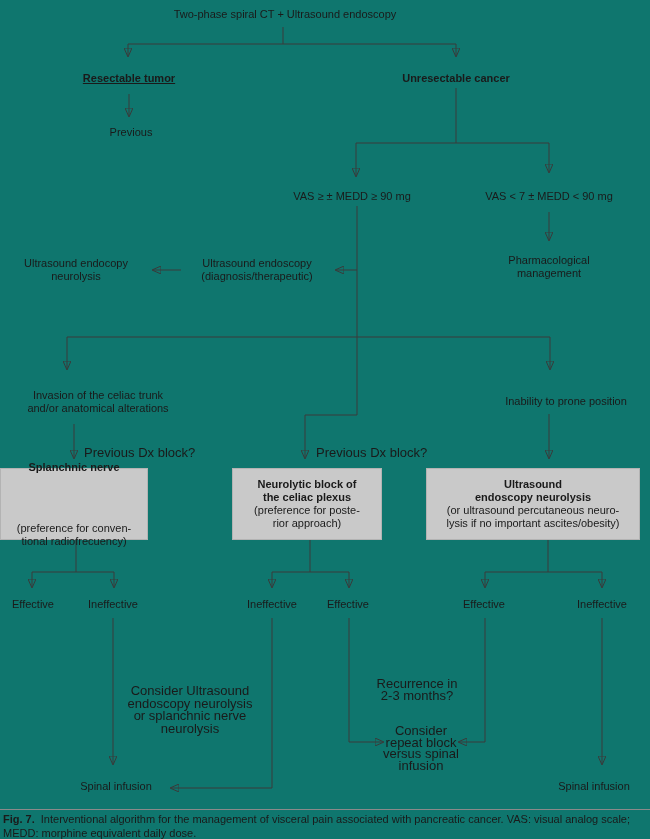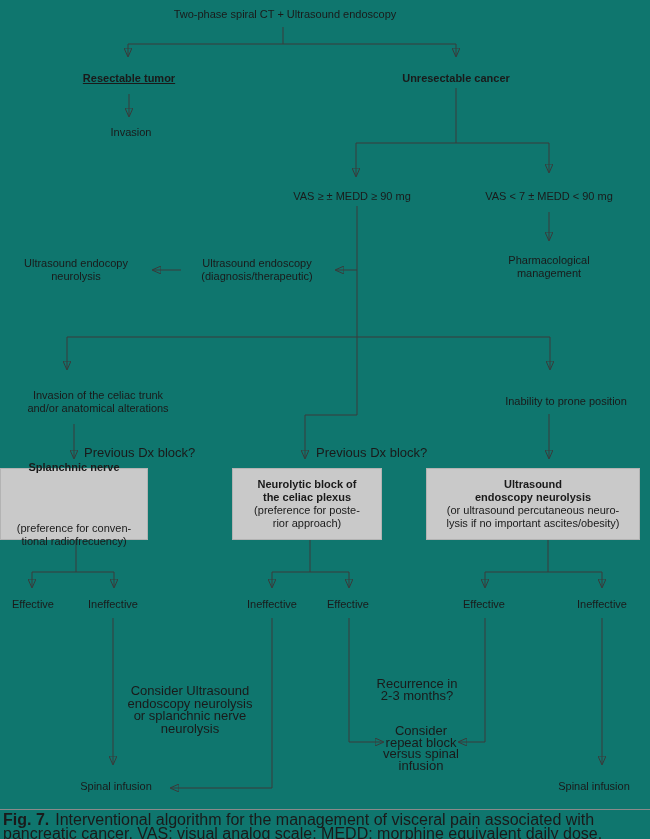--- a/index.html
+++ b/index.html
@@ -8,21 +8,21 @@
   #wires{position:absolute;left:0;top:0;width:650px;height:839px;}
   .lbl{position:absolute;text-align:center;white-space:pre-line;font-size:11px;line-height:13px;}
   .lbl-left{position:absolute;text-align:left;white-space:pre-line;}
   .b{font-weight:bold;}
   .sm{font-size:13px;line-height:12px;}
   .box{position:absolute;background:var(--box-fill,#c9c9c9);border:1px solid #b3b3b3;
        display:flex;flex-direction:column;align-items:center;justify-content:center;
        text-align:center;font-size:11px;line-height:13px;box-sizing:border-box;}
   .box .t{font-weight:bold;white-space:pre-line;}
   .box .s{white-space:pre-line;}
-  #caption{position:absolute;left:3px;top:813px;width:644px;font-size:16px;line-height:13.5px;text-align:left;}
+  #caption{position:absolute;left:3px;top:813px;width:644px;font-size:11px;line-height:13.5px;text-align:left;}
   #caption .cl{font-weight:bold;margin-right:6px;}
   path{stroke:var(--line,#3a3a3a);stroke-width:1;fill:none;}
   .rule{stroke:#8a8a8a;}
 </style>
 </head>
 <body>
 
 <div id="fig">
 
   <svg id="wires" viewBox="0 0 650 839" xmlns="http://www.w3.org/2000/svg">
@@ -71,21 +71,21 @@
     <path d="M485,618 V742 H459" marker-end="url(#ah)"></path>
     <path d="M602,618 V764" marker-end="url(#ah)"></path>
 
     <path class="rule" d="M0,809.5 H650"></path>
   </svg>
 
   <div class="lbl" style="left:125px;top:8px;width:320px;">Two-phase spiral CT + Ultrasound endoscopy</div>
 
   <div class="lbl b" style="left:49px;top:72px;width:160px;text-decoration:underline;">Resectable tumor</div>
   <div class="lbl b" style="left:376px;top:72px;width:160px;">Unresectable cancer</div>
-  <div class="lbl" style="left:51px;top:126px;width:160px;">Invasion</div>
+  <div class="lbl" style="left:51px;top:126px;width:160px;">Previous</div>
 
   <div class="lbl" style="left:262px;top:190px;width:180px;">VAS ≥ ± MEDD ≥ 90 mg</div>
   <div class="lbl" style="left:459px;top:190px;width:180px;">VAS &lt; 7 ± MEDD &lt; 90 mg</div>
   <div class="lbl" style="left:469px;top:254px;width:160px;">Pharmacological
 management</div>
 
   <div class="lbl" style="left:177px;top:257px;width:160px;">Ultrasound endoscopy
 (diagnosis/therapeutic)</div>
   <div class="lbl" style="left:0px;top:257px;width:152px;">Ultrasound endocopy
 neurolysis</div>

